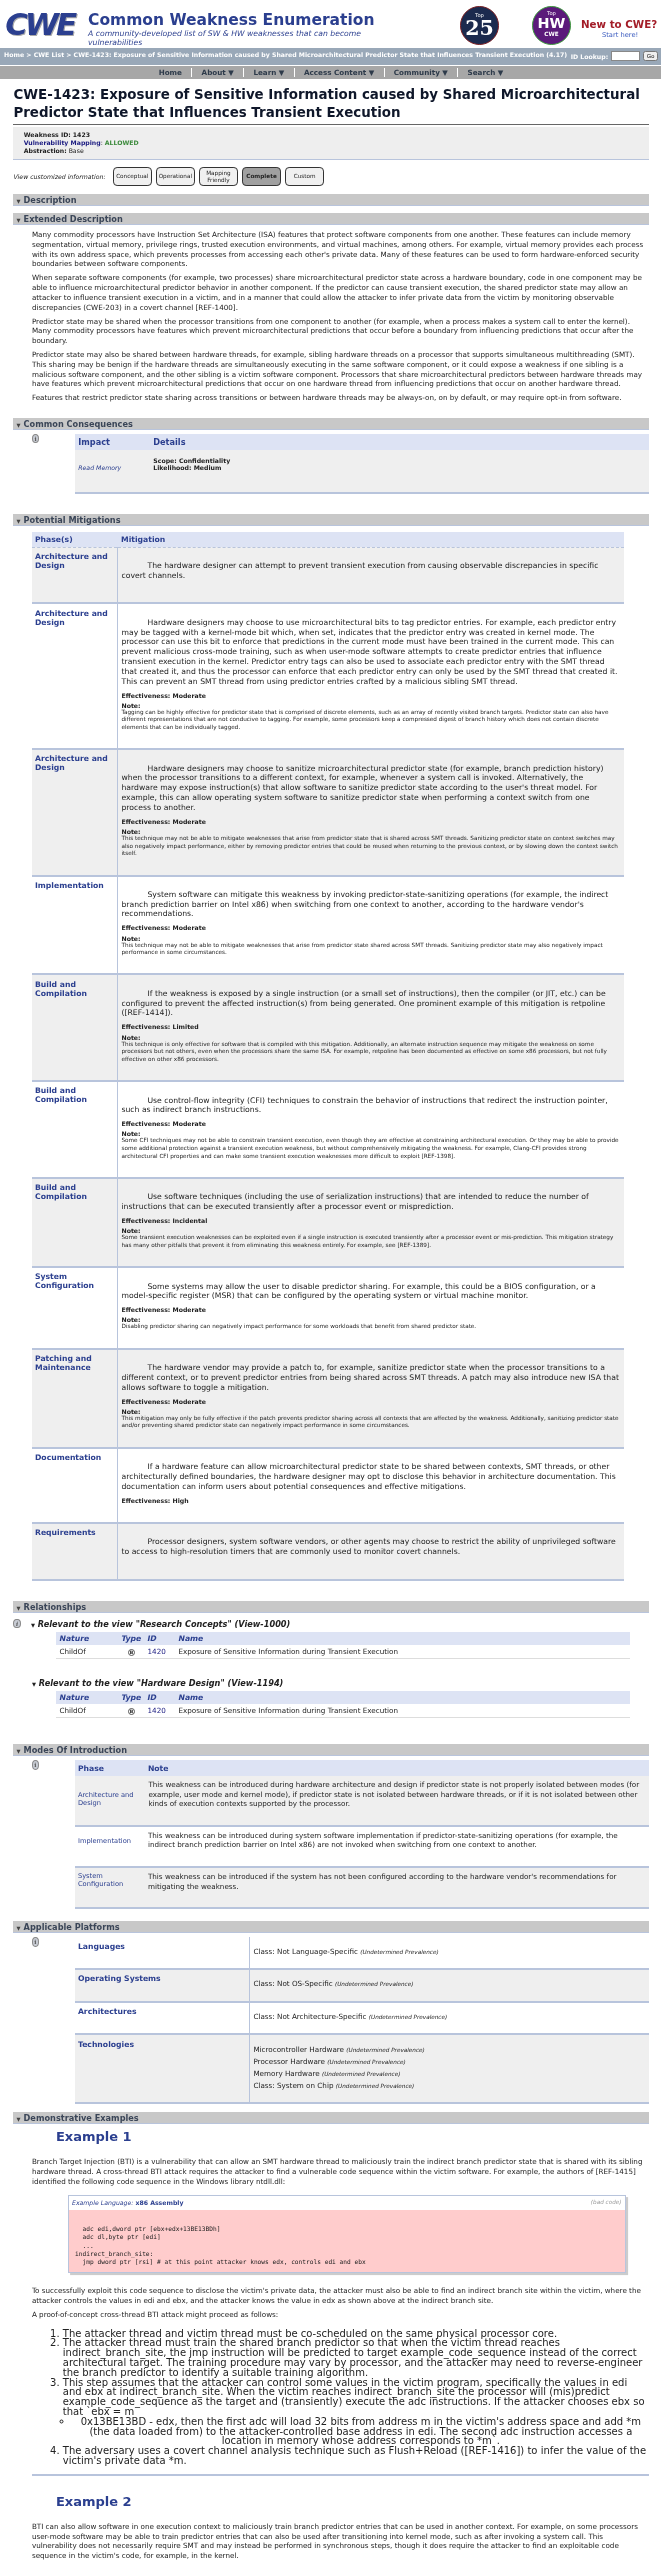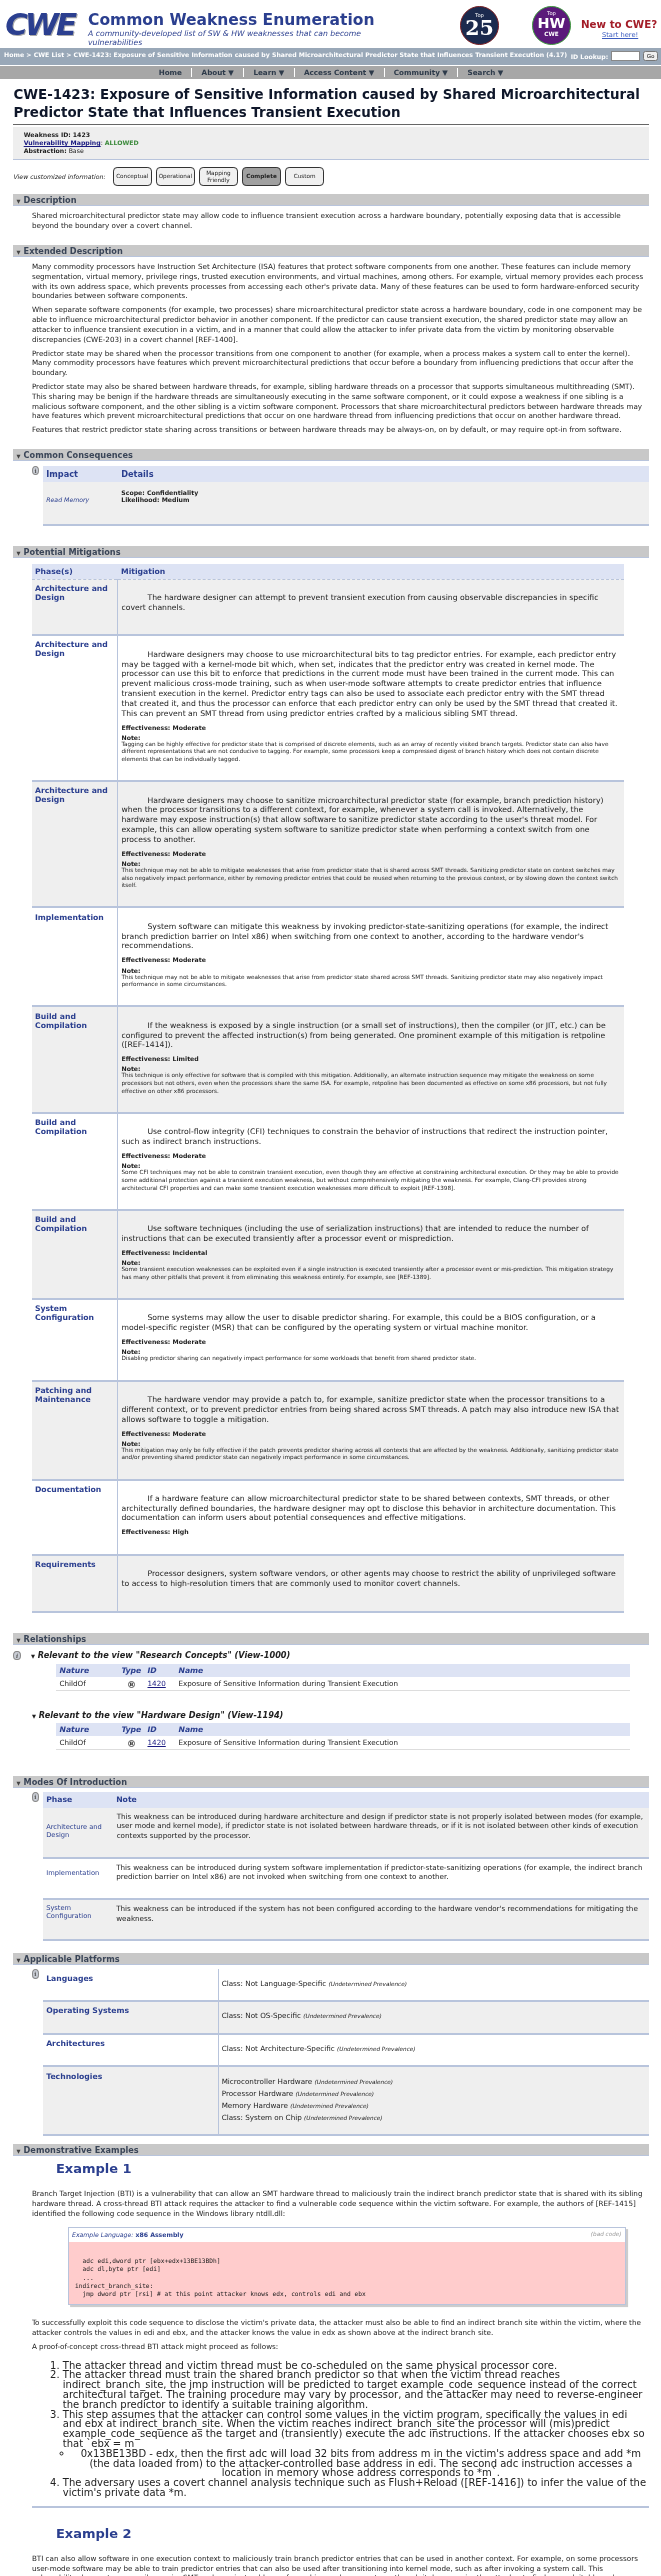--- a/index.html
+++ b/index.html
@@ -1,17 +1,17 @@
 <!DOCTYPE html>
 <html style="font-size:8.2px"><head>
 <meta charset="utf-8">
 <style>
   * { box-sizing: border-box; }
   body { margin: 0; background: #fff; font-family: "DejaVu Sans", sans-serif; color: #222; font-size: 6.7px; width: 662px; }
-  a { color: #1a1a80; text-decoration: underline; }
+  a { color: #1a1a80; }
   .header { height: 48px; position: relative; background: #fff; }
   .logo { position: absolute; left: 5.2px; top: 9.3px; width: 77px; height: 30px; font-family: "DejaVu Sans", sans-serif; font-weight: bold; font-style: italic; font-size: 31px; letter-spacing: -3.1px; color: #2b3f8f; line-height: 30px; text-shadow: 1px 1px 0 #aaa; }
   .site-title { position: absolute; left: 88px; top: 11.3px; font-size: 15.5px; font-weight: bold; color: #2b3f8f; }
   .site-tagline { position: absolute; left: 88px; top: 29px; font-size: 7.7px; font-style: italic; color: #2b3f8f; width: 289px; line-height: 9.3px; }
   .badge { position: absolute; top: 6.2px; width: 39px; height: 39px; border-radius: 50%; color: #fff; text-align: center; font-weight: bold; }
   .badge .small { font-size: 5.2px; font-weight: normal; display: block; margin-top: 5.2px; }
   .badge-25 { left: 460px; background: #1b2a4e; border: 1.5px solid #7a1e22; }
   .badge-25 .big { font-family: "DejaVu Serif", serif; font-size: 20.6px; line-height: 20.6px; }
   .badge-hw { left: 532px; background: #5b1a7a; border: 1.5px solid #3c9a3c; }
   .badge-hw .big { font-size: 14.4px; line-height: 14.4px; display: block; }
@@ -43,21 +43,21 @@
   .tbl th { background: #dde3f4; color: #2b3f8f; text-align: left; font-size: 7.7px; padding: 3.1px 3.1px; }
   .tbl td { vertical-align: top; padding: 4.1px 3.1px; border-bottom: 2.6px solid #b8c4dc; }
   .tbl tr.odd td { background: #efefef; }
   .tbl tr.even td { background: #fff; }
   .tbl td.phase { color: #2b3f8f; font-weight: bold; width: 86px; border-right: 1px solid #b8c4dc; font-size: 7.7px; }
   .mit-text { text-indent: 26px; font-size: 7.7px; line-height: 9.8px; margin: 9.3px 0 5.2px; }
   .eff { font-weight: bold; font-size: 6.2px; margin: 4.1px 0 2.1px; }
   .note-l { font-weight: bold; font-size: 6.2px; margin-top: 3.1px; }
   .note-t { font-size: 5.7px; line-height: 7.7px; }
   .info-icon { display: inline-block; width: 7.2px; height: 9.3px; border-radius: 50%; background: #c8ccd4; border: 0.5px solid #888; color: #555; font-size: 5.7px; text-align: center; line-height: 8.8px; font-weight: bold; font-family: "DejaVu Serif", serif; }
-  .cons-wrap { display: flex; padding-left: 18.5px; margin-top: 4.1px; }
+  .cons-wrap { display: flex; padding-left: 18.5px; margin-top: 4.1px; gap: 32px; }
   .cons-tbl { flex: 1; margin-left: 4.1px; }
   .cons-tbl th { background: #dde3f4; color: #2b3f8f; text-align: left; font-size: 8.2px; padding: 3.1px; }
   .cons-tbl td { background: #efefef; padding: 7.2px 3.1px 20.6px; vertical-align: top; border-bottom: 2.6px solid #b8c4dc; font-size: 6.2px; }
   .impact { color: #2b3f8f; font-style: italic; font-size: 7.2px; padding-top: 14.4px !important; }
   .rel-view { font-weight: bold; font-style: italic; font-size: 8.2px; margin: 5.2px 0 3.1px 18.5px; }
   .rel-tbl { margin-left: 43px; width: calc(100% - 62px); font-size: 7.2px; }
   .rel-tbl th { background: #dde3f4; color: #2b3f8f; font-style: italic; text-align: left; padding: 2.1px 3.1px; font-size: 7.7px; }
   .rel-tbl td { padding: 2.1px 3.1px; border-bottom: 0.5px solid #ddd; }
   .type-b { display: inline-block; width: 7.2px; height: 7.2px; border-radius: 50%; border: 0.5px solid #555; font-size: 4.6px; text-align: center; line-height: 6.7px; font-weight: bold; }
   .ex-title { color: #2b3f8f; font-weight: bold; font-size: 13px; margin: 5.2px 0 15.5px; padding-left: 24px; }
@@ -123,23 +123,20 @@
   <div class="views">
     <span class="label">View customized information:</span>
     <div class="view-btn">Conceptual</div>
     <div class="view-btn">Operational</div>
     <div class="view-btn">Mapping Friendly</div>
     <div class="view-btn active">Complete</div>
     <div class="view-btn">Custom</div>
   </div>
 
   <div class="section-h"><span class="tri">▼</span><span>Description</span></div>
-  <div class="section-body">
-      <p>Shared microarchitectural predictor state may allow code to influence transient execution across a hardware boundary, potentially exposing data that is accessible beyond the boundary over a covert channel.</p>
-    </div>
 
   <div class="section-h"><span class="tri">▼</span><span>Extended Description</span></div>
   <div class="section-body">
     <p>Many commodity processors have Instruction Set Architecture (ISA) features that protect software components from one another. These features can include memory segmentation, virtual memory, privilege rings, trusted execution environments, and virtual machines, among others. For example, virtual memory provides each process with its own address space, which prevents processes from accessing each other's private data. Many of these features can be used to form hardware-enforced security boundaries between software components.</p>
     <p>When separate software components (for example, two processes) share microarchitectural predictor state across a hardware boundary, code in one component may be able to influence microarchitectural predictor behavior in another component. If the predictor can cause transient execution, the shared predictor state may allow an attacker to influence transient execution in a victim, and in a manner that could allow the attacker to infer private data from the victim by monitoring observable discrepancies (CWE-203) in a covert channel [REF-1400].</p>
     <p>Predictor state may be shared when the processor transitions from one component to another (for example, when a process makes a system call to enter the kernel). Many commodity processors have features which prevent microarchitectural predictions that occur before a boundary from influencing predictions that occur after the boundary.</p>
     <p>Predictor state may also be shared between hardware threads, for example, sibling hardware threads on a processor that supports simultaneous multithreading (SMT). This sharing may be benign if the hardware threads are simultaneously executing in the same software component, or it could expose a weakness if one sibling is a malicious software component, and the other sibling is a victim software component. Processors that share microarchitectural predictors between hardware threads may have features which prevent microarchitectural predictions that occur on one hardware thread from influencing predictions that occur on another hardware thread.</p>
     <p>Features that restrict predictor state sharing across transitions or between hardware threads may be always-on, on by default, or may require opt-in from software.</p>
   </div>
 

